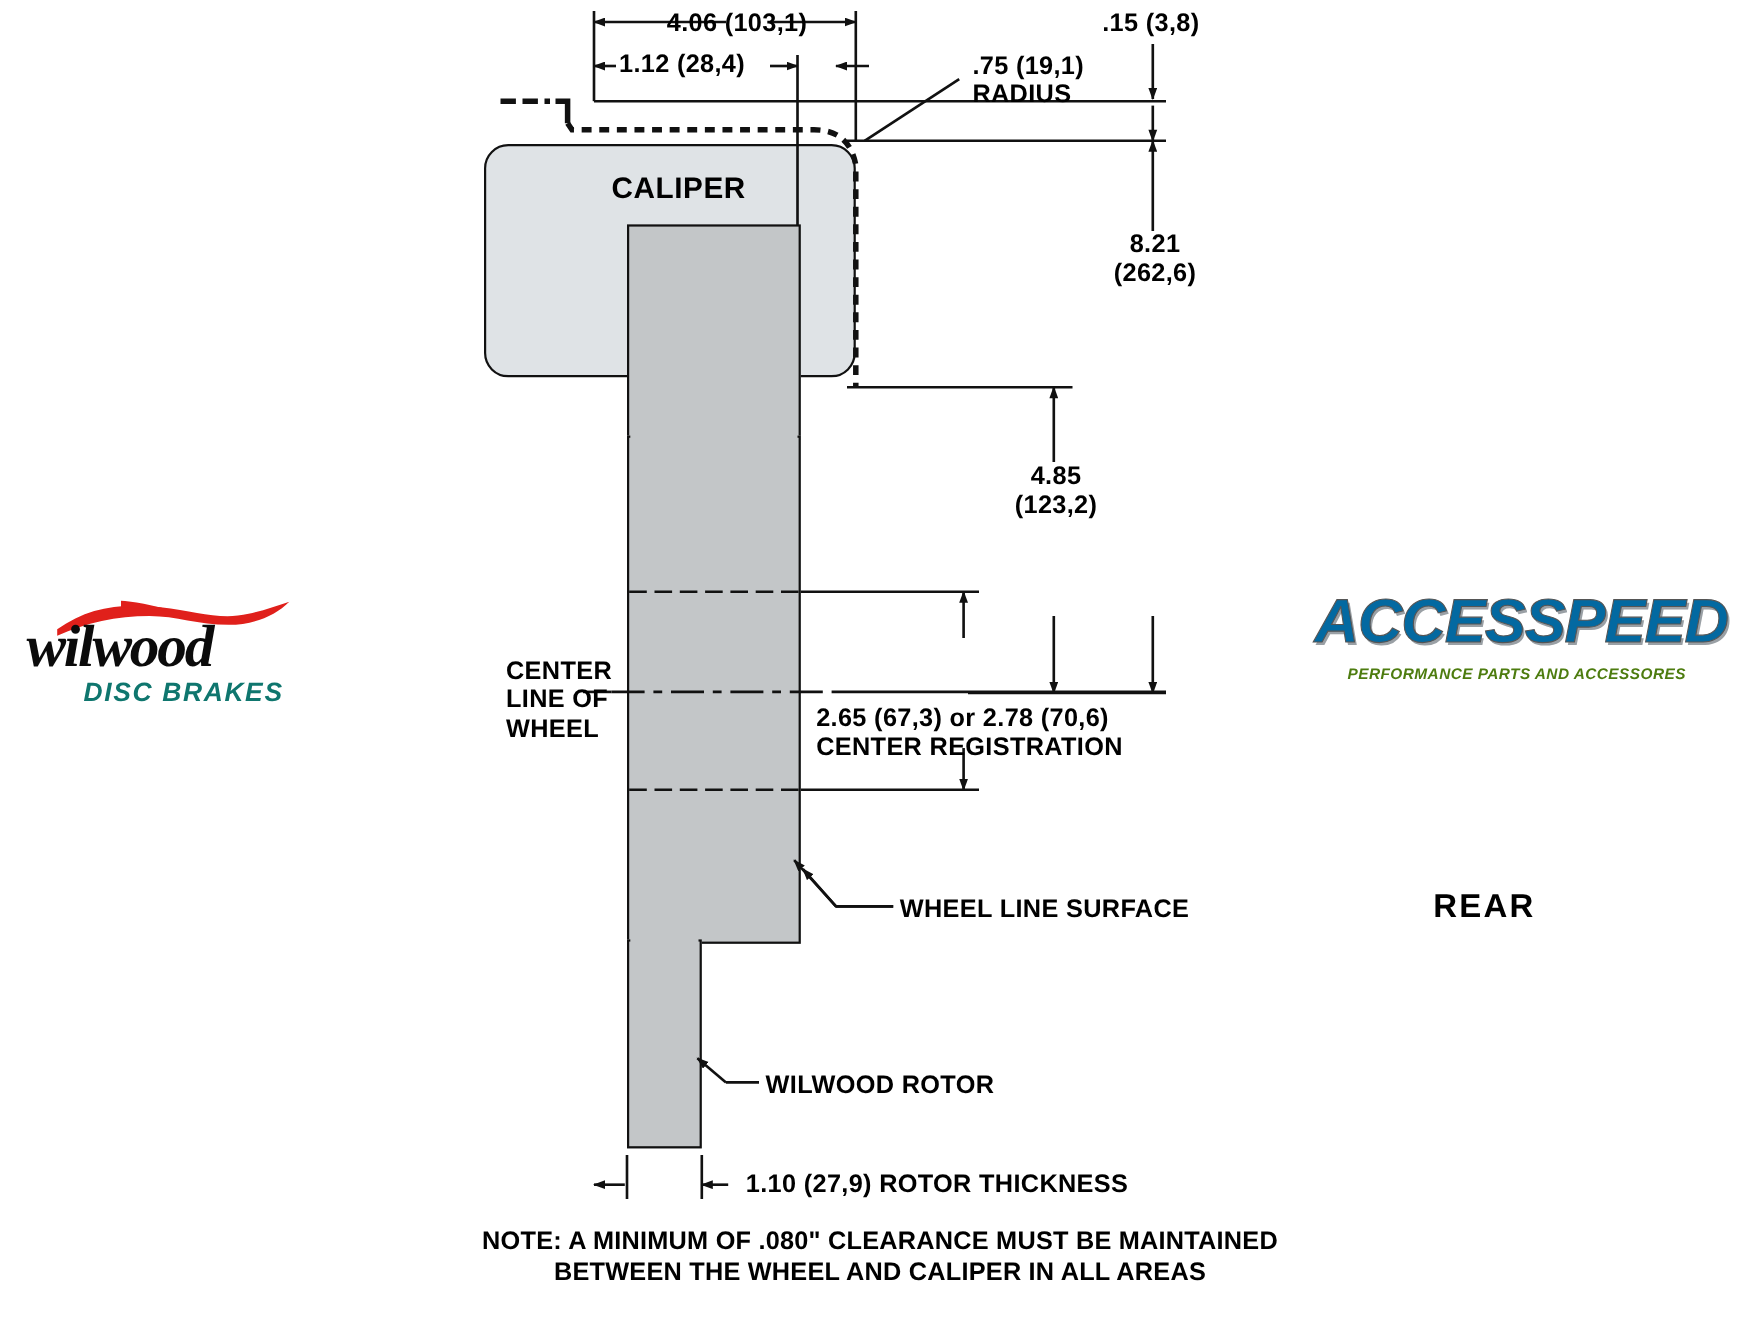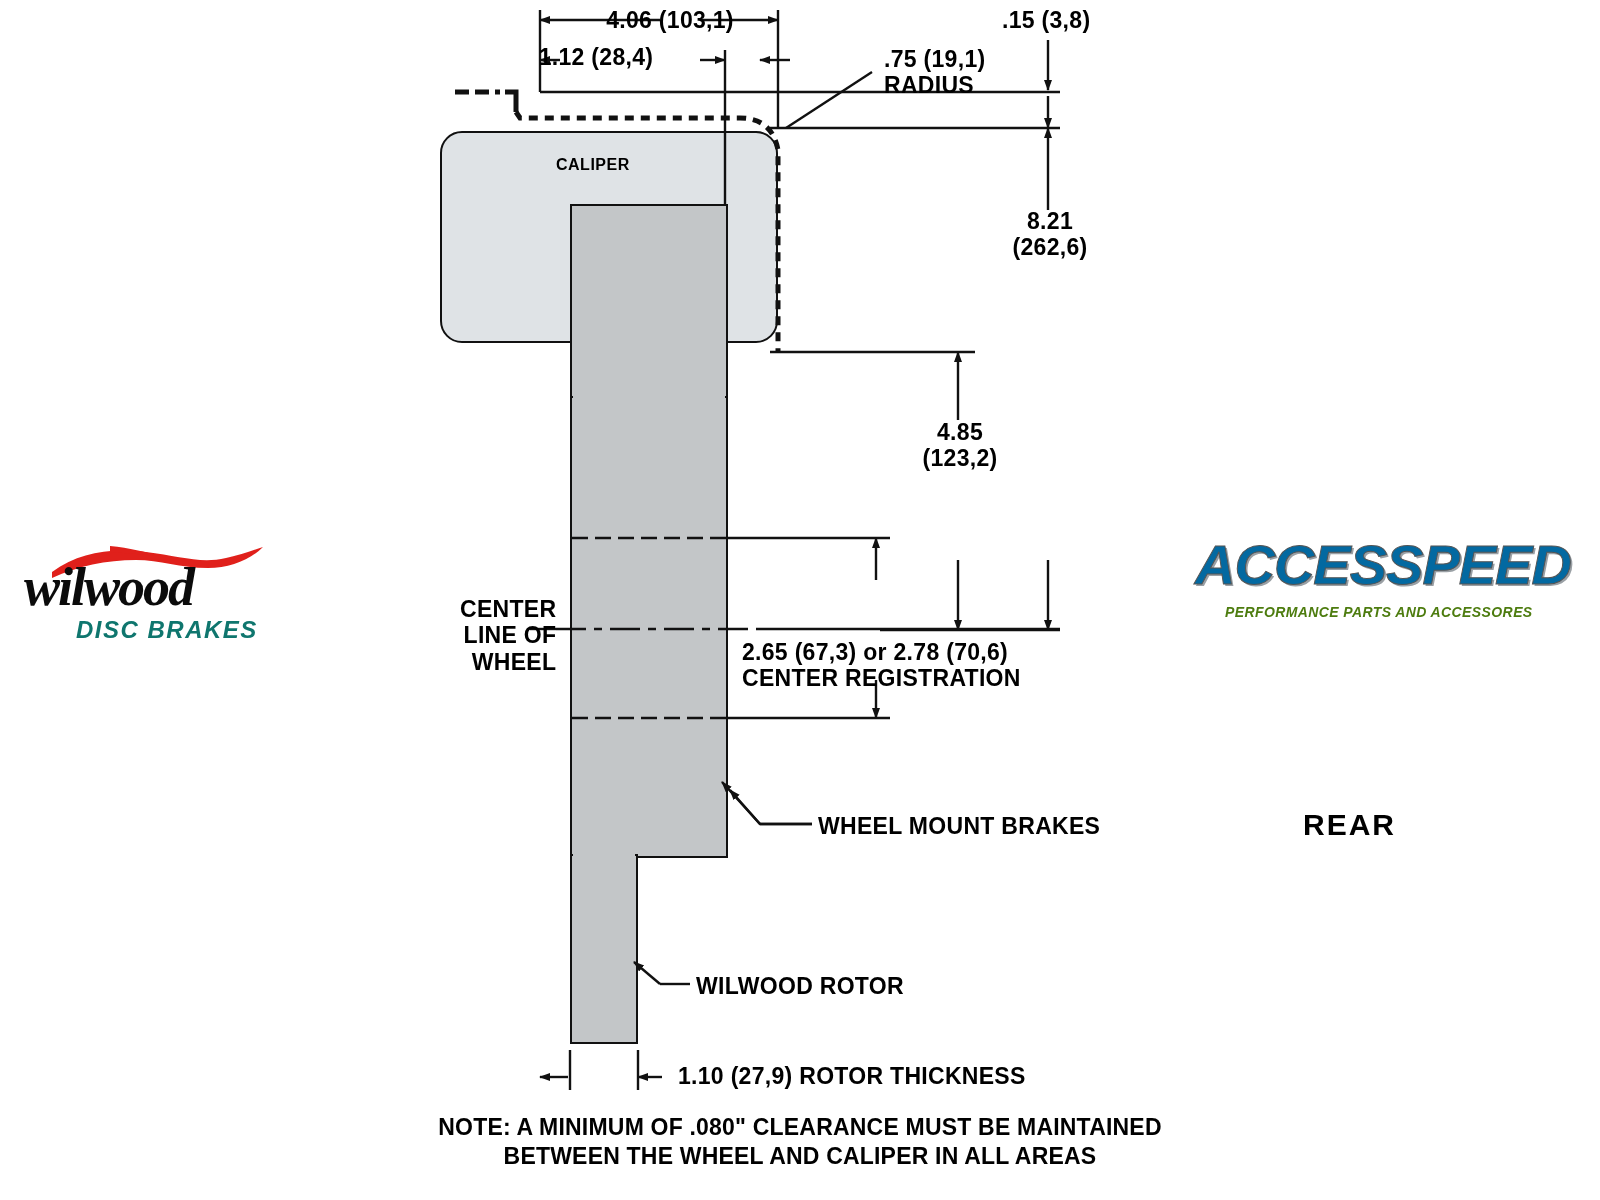--- a/index.html
+++ b/index.html
@@ -40,21 +40,21 @@
   }
   .note-text {
     font-size: 23px;
     font-weight: 700;
     letter-spacing: 0.2px;
     line-height: 1.25;
     text-align: center;
     white-space: pre;
   }
   .caliper-text {
-    font-size: 16px;
+    font-size: 27px;
     font-weight: 700;
     letter-spacing: 0.5px;
     text-align: right;
   }
   .rear-text {
     font-size: 30px;
     font-weight: 700;
     letter-spacing: 2px;
   }
   .ctr { text-align: center; }
@@ -239,43 +239,43 @@
       <line x1="540" y1="1077" x2="568" y2="1077" marker-start="url(#ahr)"></line>
       <line x1="570" y1="1050" x2="570" y2="1090"></line>
       <line x1="638" y1="1050" x2="638" y2="1090"></line>
       <line x1="662" y1="1077" x2="638" y2="1077" marker-end="url(#ah)"></line>
 
     </g>
   </svg>
 
   <div class="abs dim-text ctr" style="left:580px; top:8px; width:180px;">4.06 (103,1)</div>
 
-  <div class="abs dim-text ctr" style="left:448px; top:45px; width:296px;">1.12 (28,4)</div>
+  <div class="abs dim-text ctr" style="left:472px; top:45px; width:296px;">1.12 (28,4)</div>
 
   <div class="abs dim-text" style="left:1002px; top:8px;">.15 (3,8)</div>
 
   <div class="abs dim-text" style="left:884px; top:47px;">.75 (19,1)
 RADIUS</div>
 
   <div class="abs dim-text ctr" style="left:990px; top:209px; width:120px;">8.21
 (262,6)</div>
 
   <div class="abs dim-text ctr" style="left:900px; top:420px; width:120px;">4.85
 (123,2)</div>
 
   <div class="abs dim-text" style="left:742px; top:640px;">2.65 (67,3) or 2.78 (70,6)
 CENTER REGISTRATION</div>
 
   <div class="abs dim-text" style="left:678px; top:1064px;">1.10 (27,9) ROTOR THICKNESS</div>
 
-  <div class="abs label-text" style="left:460px; top:596px;text-align:right;">CENTER
+  <div class="abs label-text" style="left:460px; top:596px;">CENTER
 LINE OF
 WHEEL</div>
 
-  <div class="abs label-text" style="left:818px; top:813px;">WHEEL MOUNT BRAKES</div>
+  <div class="abs label-text" style="left:818px; top:813px;">WHEEL LINE SURFACE</div>
 
   <div class="abs label-text" style="left:696px; top:973px;">WILWOOD ROTOR</div>
 
   <div class="abs caliper-text" style="left:556px; top:156px;">CALIPER</div>
 
   <div class="abs rear-text" style="left:1303px; top:808px;">REAR</div>
 
   <div class="abs note-text" style="left:400px; top:1113px; width:800px;">NOTE: A MINIMUM OF .080" CLEARANCE MUST BE MAINTAINED
 BETWEEN THE WHEEL AND CALIPER IN ALL AREAS</div>
 

